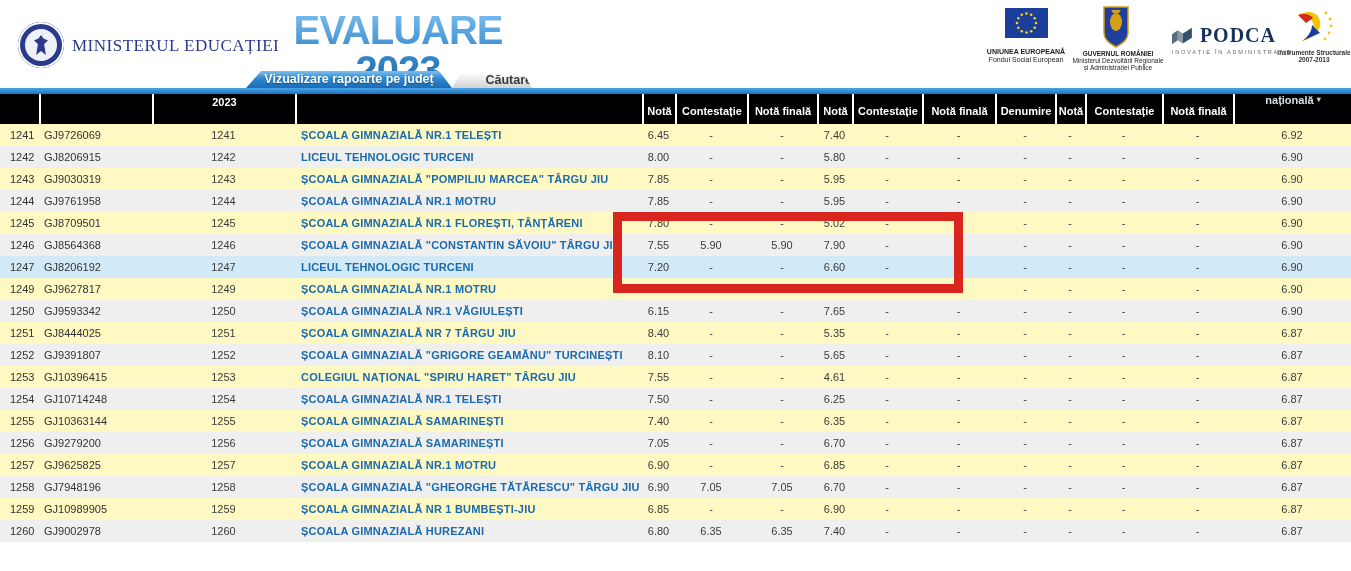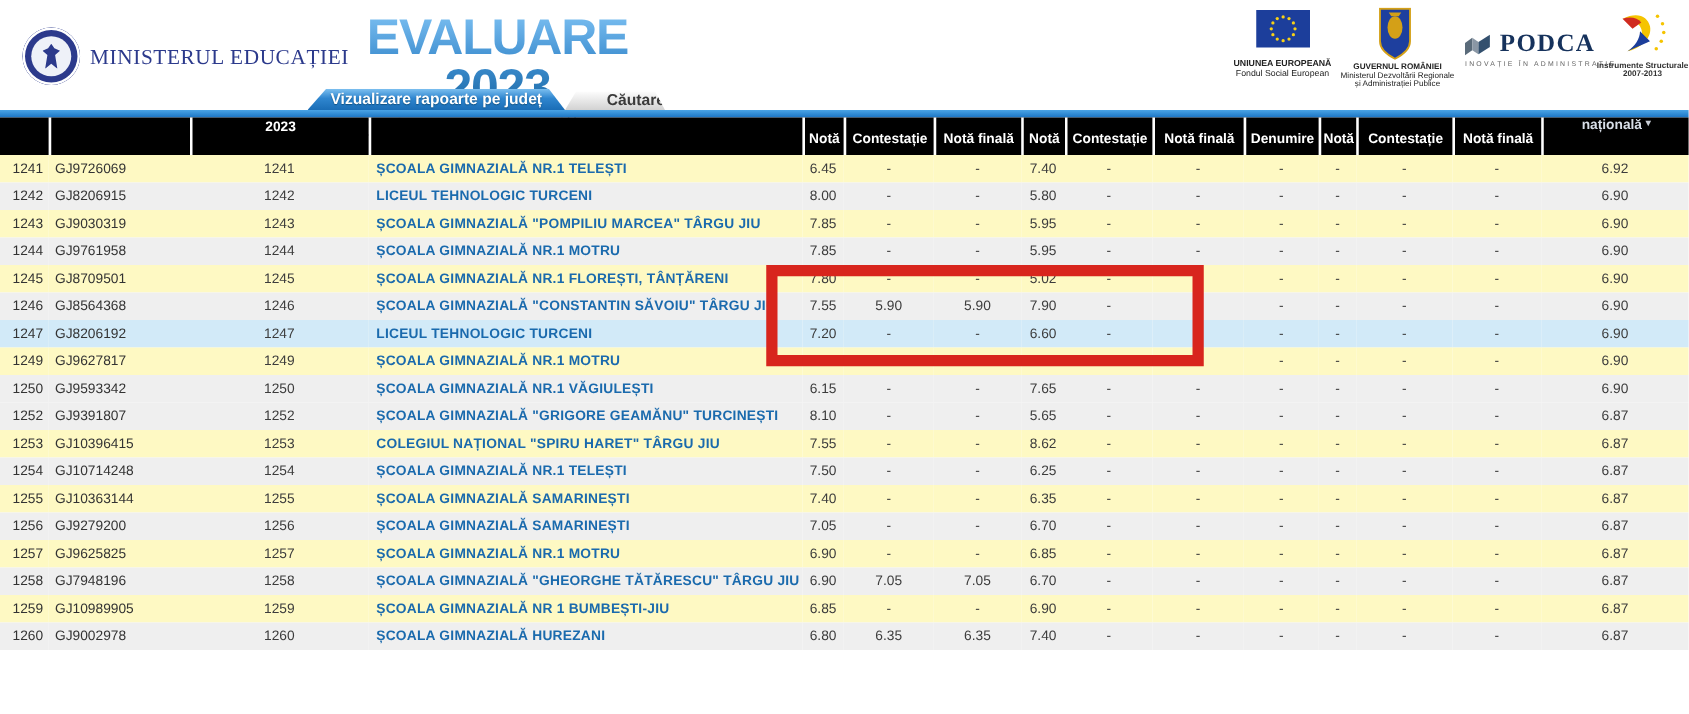--- a/index.html
+++ b/index.html
@@ -356,20 +356,37 @@
         <td>-</td>
         <td>7.65</td>
         <td>-</td>
         <td>-</td>
         <td>-</td>
         <td>-</td>
         <td>-</td>
         <td>-</td>
         <td>6.90</td>
       </tr>
+      <tr class="odd">
+        <td class="nr">1251</td>
+        <td class="cod">GJ8444025</td>
+        <td>1251</td>
+        <td class="school">ȘCOALA GIMNAZIALĂ NR 7 TÂRGU JIU</td>
+        <td>8.40</td>
+        <td>-</td>
+        <td>-</td>
+        <td>5.35</td>
+        <td>-</td>
+        <td>-</td>
+        <td>-</td>
+        <td>-</td>
+        <td>-</td>
+        <td>-</td>
+        <td>6.87</td>
+      </tr>
       <tr class="even">
         <td class="nr">1252</td>
         <td class="cod">GJ9391807</td>
         <td>1252</td>
         <td class="school">ȘCOALA GIMNAZIALĂ "GRIGORE GEAMĂNU" TURCINEȘTI</td>
         <td>8.10</td>
         <td>-</td>
         <td>-</td>
         <td>5.65</td>
         <td>-</td>
@@ -381,21 +398,21 @@
         <td>6.87</td>
       </tr>
       <tr class="odd">
         <td class="nr">1253</td>
         <td class="cod">GJ10396415</td>
         <td>1253</td>
         <td class="school">COLEGIUL NAȚIONAL "SPIRU HARET" TÂRGU JIU</td>
         <td>7.55</td>
         <td>-</td>
         <td>-</td>
-        <td>8.62</td>
+        <td>4.61</td>
         <td>-</td>
         <td>-</td>
         <td>-</td>
         <td>-</td>
         <td>-</td>
         <td>-</td>
         <td>6.87</td>
       </tr>
       <tr class="even">
         <td class="nr">1254</td>

